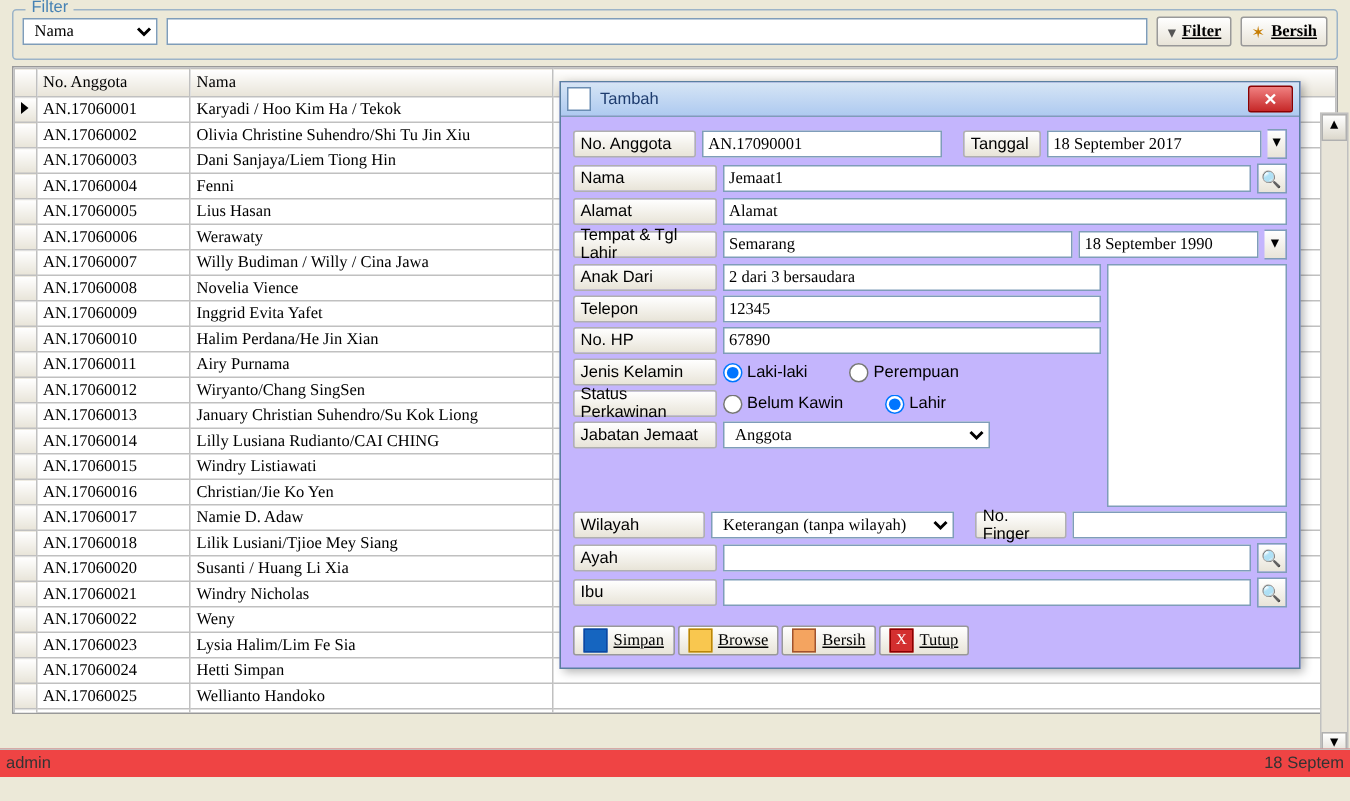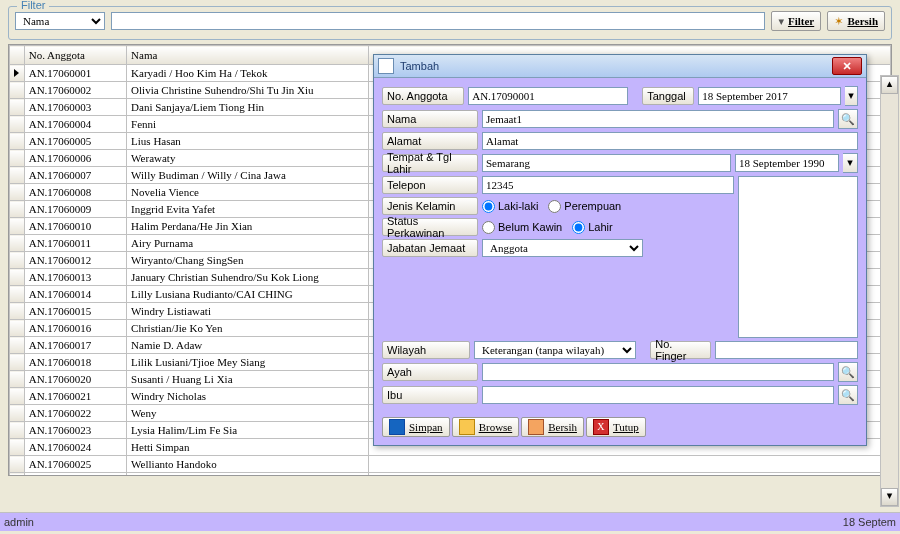--- a/index.html
+++ b/index.html
@@ -28,30 +28,30 @@
 .tabs{display:flex;border-bottom:1px solid #999;margin:6px 6px 0 6px}
 .tab{padding:3px 8px 2px 8px;border:1px solid #999;border-bottom:none;margin-right:1px;background:#ece9d8;border-top-left-radius:3px;border-top-right-radius:3px;cursor:pointer;position:relative;top:1px}
 .tab.active{background:#ece9d8;border-bottom:1px solid #ece9d8;font-weight:normal}
 .form{padding:8px 8px 4px 8px;display:flex;flex-direction:column;gap:3px}
 .frow{display:flex;align-items:center;gap:4px}
 .flabel{width:96px;height:18px;border:1px solid #b0b0b0;background:linear-gradient(#fff,#e8e4d8);border-radius:2px;display:flex;align-items:center;padding:0 4px;box-sizing:border-box}
 .fval{flex:1}
 .short{flex:0 0 160px}
 .sq{width:18px;height:18px;border:1px solid #7f9db9;background:linear-gradient(#fff,#e8e4d8);display:flex;align-items:center;justify-content:center;cursor:pointer}
 .datebtn{width:14px;height:18px;border:1px solid #7f9db9;border-left:none;background:linear-gradient(#fff,#e8e4d8);text-align:center;line-height:16px;cursor:pointer}
-.radio{display:inline-flex;align-items:center;gap:3px;margin-right:6px}
+.radio{display:inline-flex;align-items:center;gap:3px;margin-right:24px}
 .radio input{margin:0}
 .actions{display:flex;gap:2px;padding:8px}
 .icon-sv{width:14px;height:14px;background:#1565c0;display:inline-block;border:1px solid #0d47a1}
 .icon-br{width:14px;height:14px;background:#f9c74f;display:inline-block;border:1px solid #b8860b}
 .icon-cl{width:14px;height:14px;background:#f4a460;display:inline-block;border:1px solid #a0522d}
 .icon-x{width:14px;height:14px;background:#d32f2f;display:inline-block;border:1px solid #8b0000;color:#fff;font:10px/13px Tahoma;text-align:center}
 .funnel{color:#555}
 .broom{color:#c67c00}
-.statusbar{position:absolute;bottom:3px;left:0;right:0;height:18px;border-top:1px solid #c0c0c0;background:#c4b5fd;display:flex;align-items:center;padding:0 4px;font-size:11px;color:#333}
+.statusbar{position:absolute;bottom:16px;left:0;right:0;height:18px;border-top:1px solid #c0c0c0;background:#ef4444;display:flex;align-items:center;padding:0 4px;font-size:11px;color:#333}
 .statusbar .spacer{flex:1}
 </style>
 </head>
 <body>
 
 <div class="fieldset">
   <span class="legend">Filter</span>
   <div class="row">
     <select style="width:90px">
       <option>Nama</option>
@@ -258,29 +258,37 @@
       <input type="text" class="fval" value="Jemaat1" style="">
       <span class="sq">🔍</span>
     </div>
     <div class="frow">
       <span class="flabel">Alamat</span>
       <input type="text" class="fval" value="Alamat" style="">
     </div>
     <div class="frow">
       <span class="flabel">Tempat &amp; Tgl Lahir</span>
       <input type="text" style="flex: 1 1 0%;" value="Semarang">
-      <input type="text" style="width: 104px;" value="18 September 1990">
+      <input type="text" style="width: 120px;" value="18 September 1990">
       <span class="datebtn">▾</span>
     </div>
 
     <div style="display:flex;gap:4px">
       <div style="flex:1;display:flex;flex-direction:column;gap:3px">
         <div class="frow">
+          <span class="flabel">Anak Dari</span>
+          <input type="text" class="fval" value="2 dari 3 bersaudara" style="">
+        </div>
+        <div class="frow">
           <span class="flabel">Telepon</span>
           <input type="text" class="fval" value="12345" style="">
+        </div>
+        <div class="frow">
+          <span class="flabel">No. HP</span>
+          <input type="text" class="fval" value="67890" style="">
         </div>
         <div class="frow">
           <span class="flabel">Jenis Kelamin</span>
           <label class="radio">
               <input type="radio" checked="" style="">
               <span>Laki-laki</span>
             </label>
           <label class="radio">
               <input type="radio" style="">
               <span>Perempuan</span>
@@ -292,21 +300,21 @@
               <input type="radio" style="">
               <span>Belum Kawin</span>
             </label>
           <label class="radio">
               <input type="radio" checked="" style="">
               <span>Lahir</span>
             </label>
         </div>
         <div class="frow">
           <span class="flabel">Jabatan Jemaat</span>
-          <select style="width:161px"><option>Anggota</option></select>
+          <select style="width:178px"><option>Anggota</option></select>
         </div>
       </div>
       <div style="width:118px;height:160px;border:1px solid #7f9db9;background:#fff"></div>
     </div>
 
     <div class="frow">
       <span class="flabel">Wilayah</span>
       <select style="width:178px"><option>Keterangan (tanpa wilayah)</option></select>
       <span style="flex:0 0 6px"></span>
       <span class="flabel" style="width:66px">No. Finger</span>

